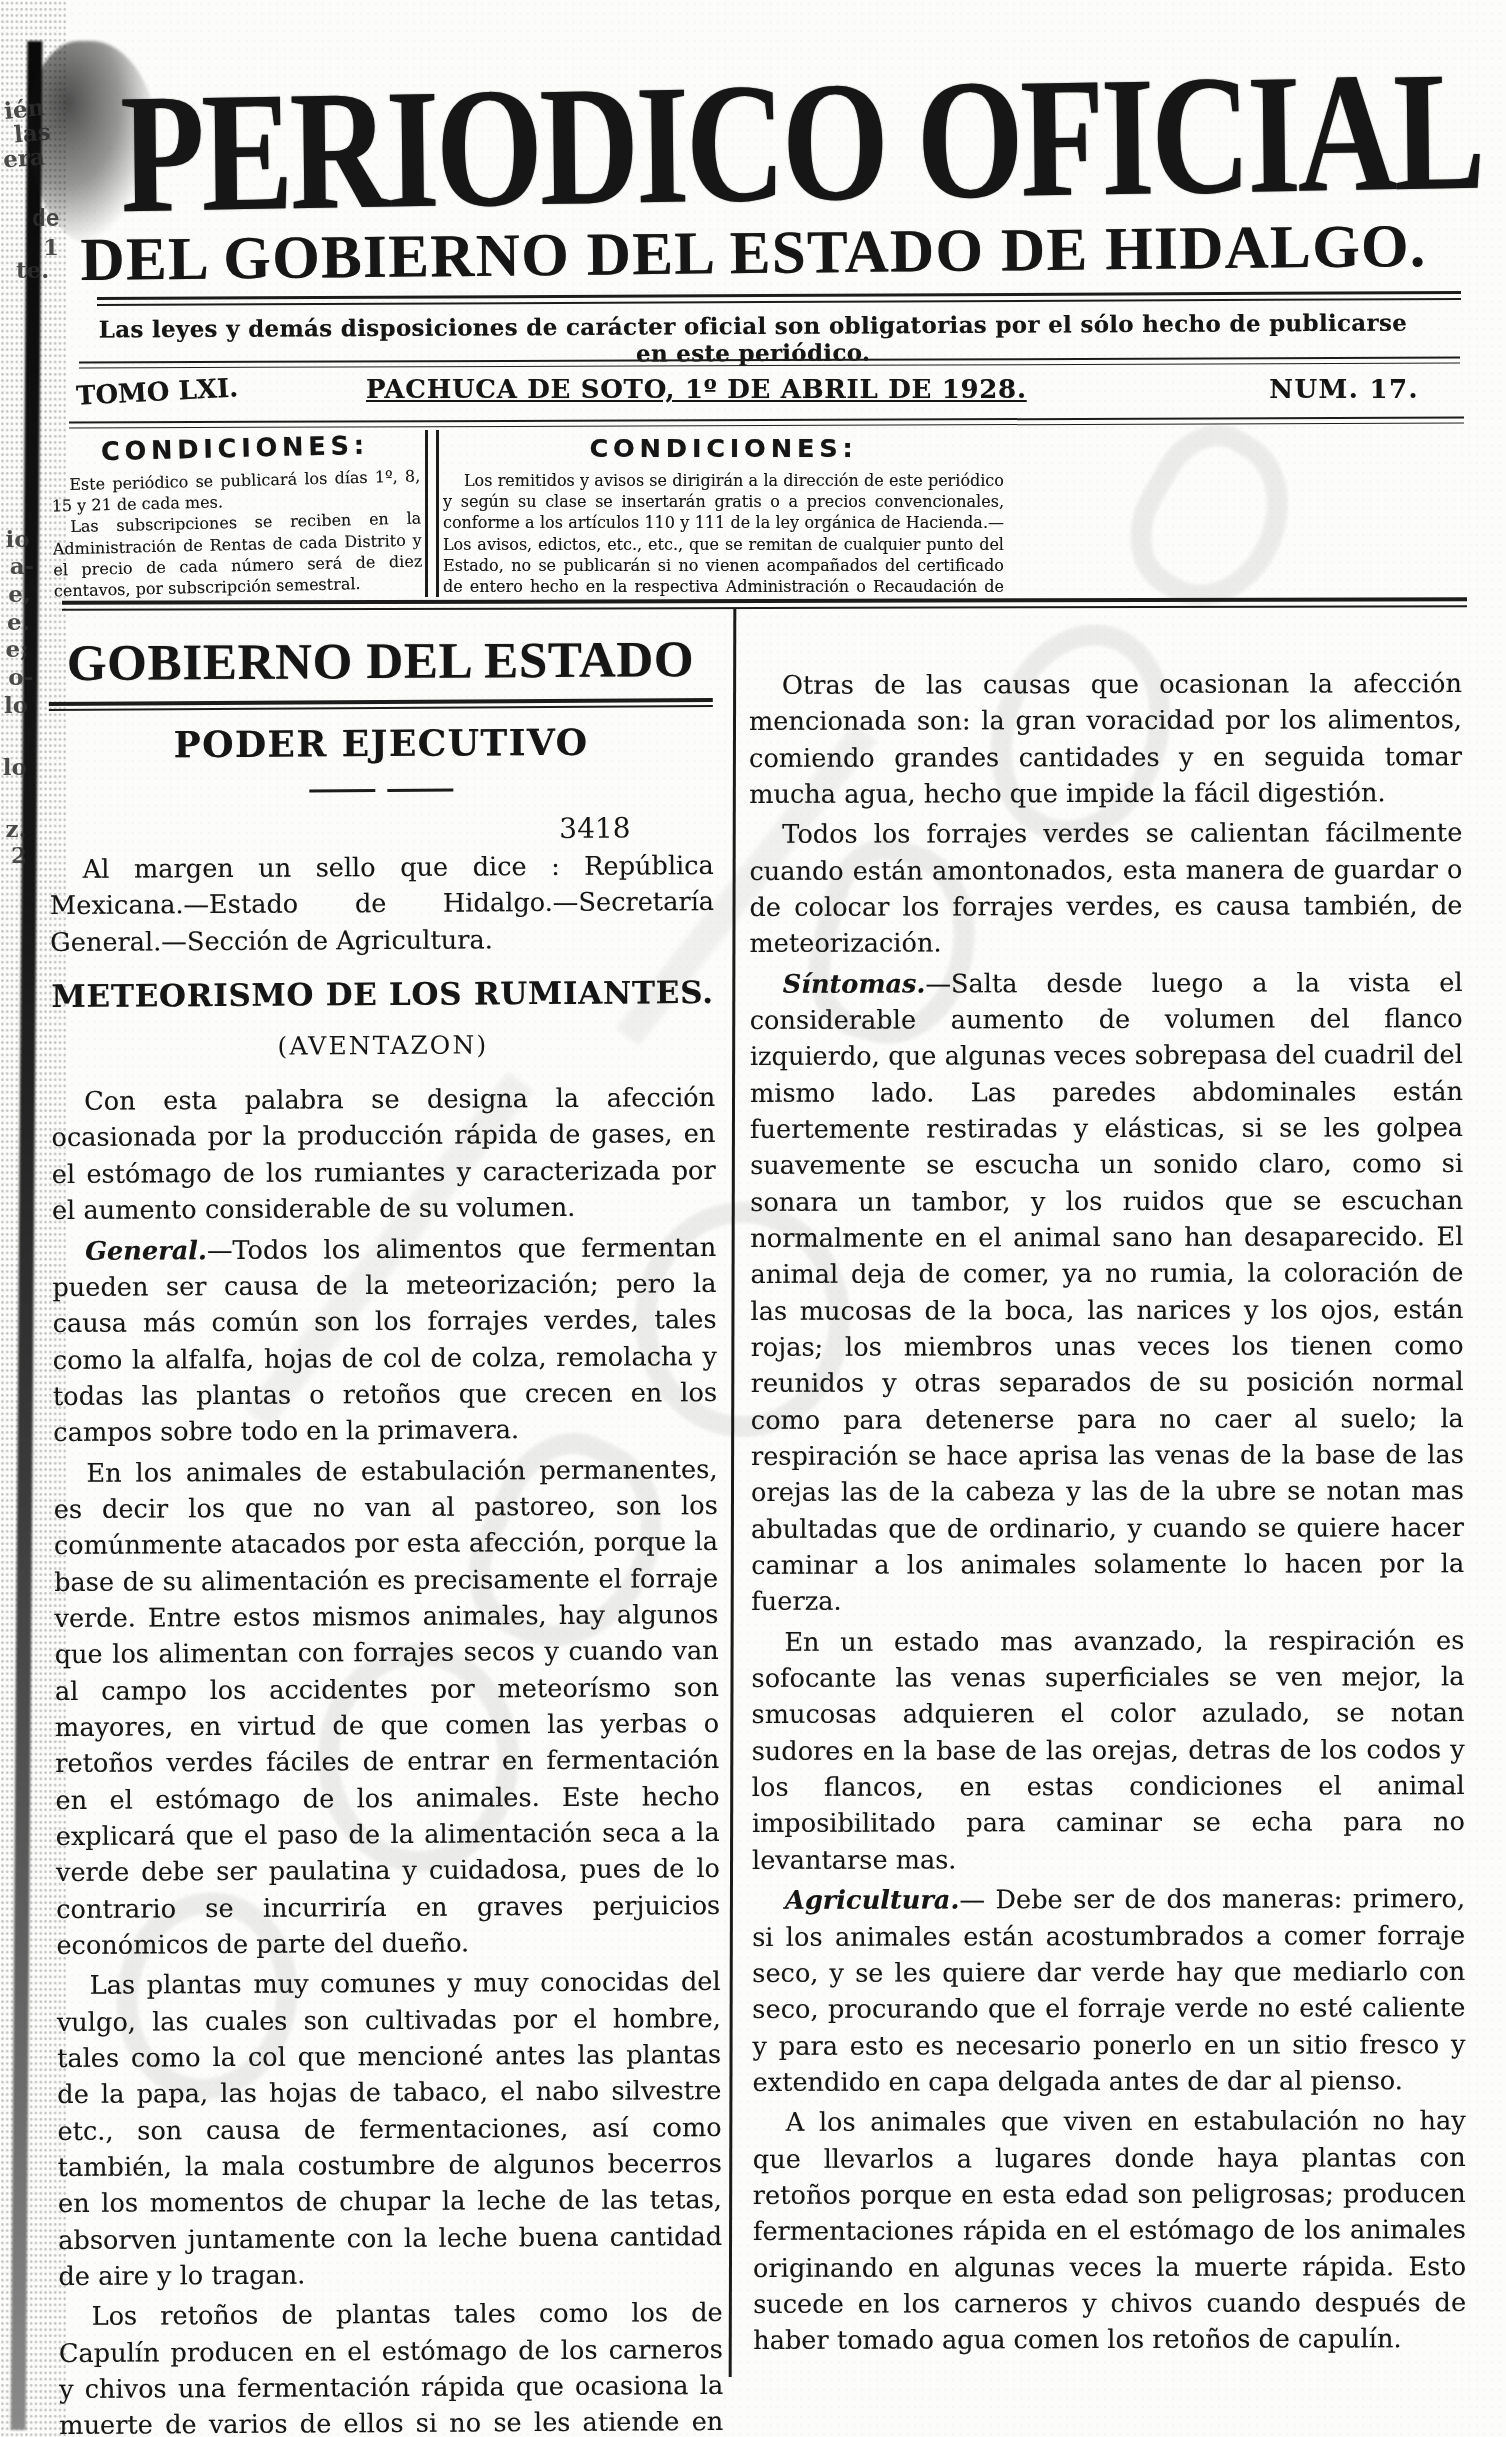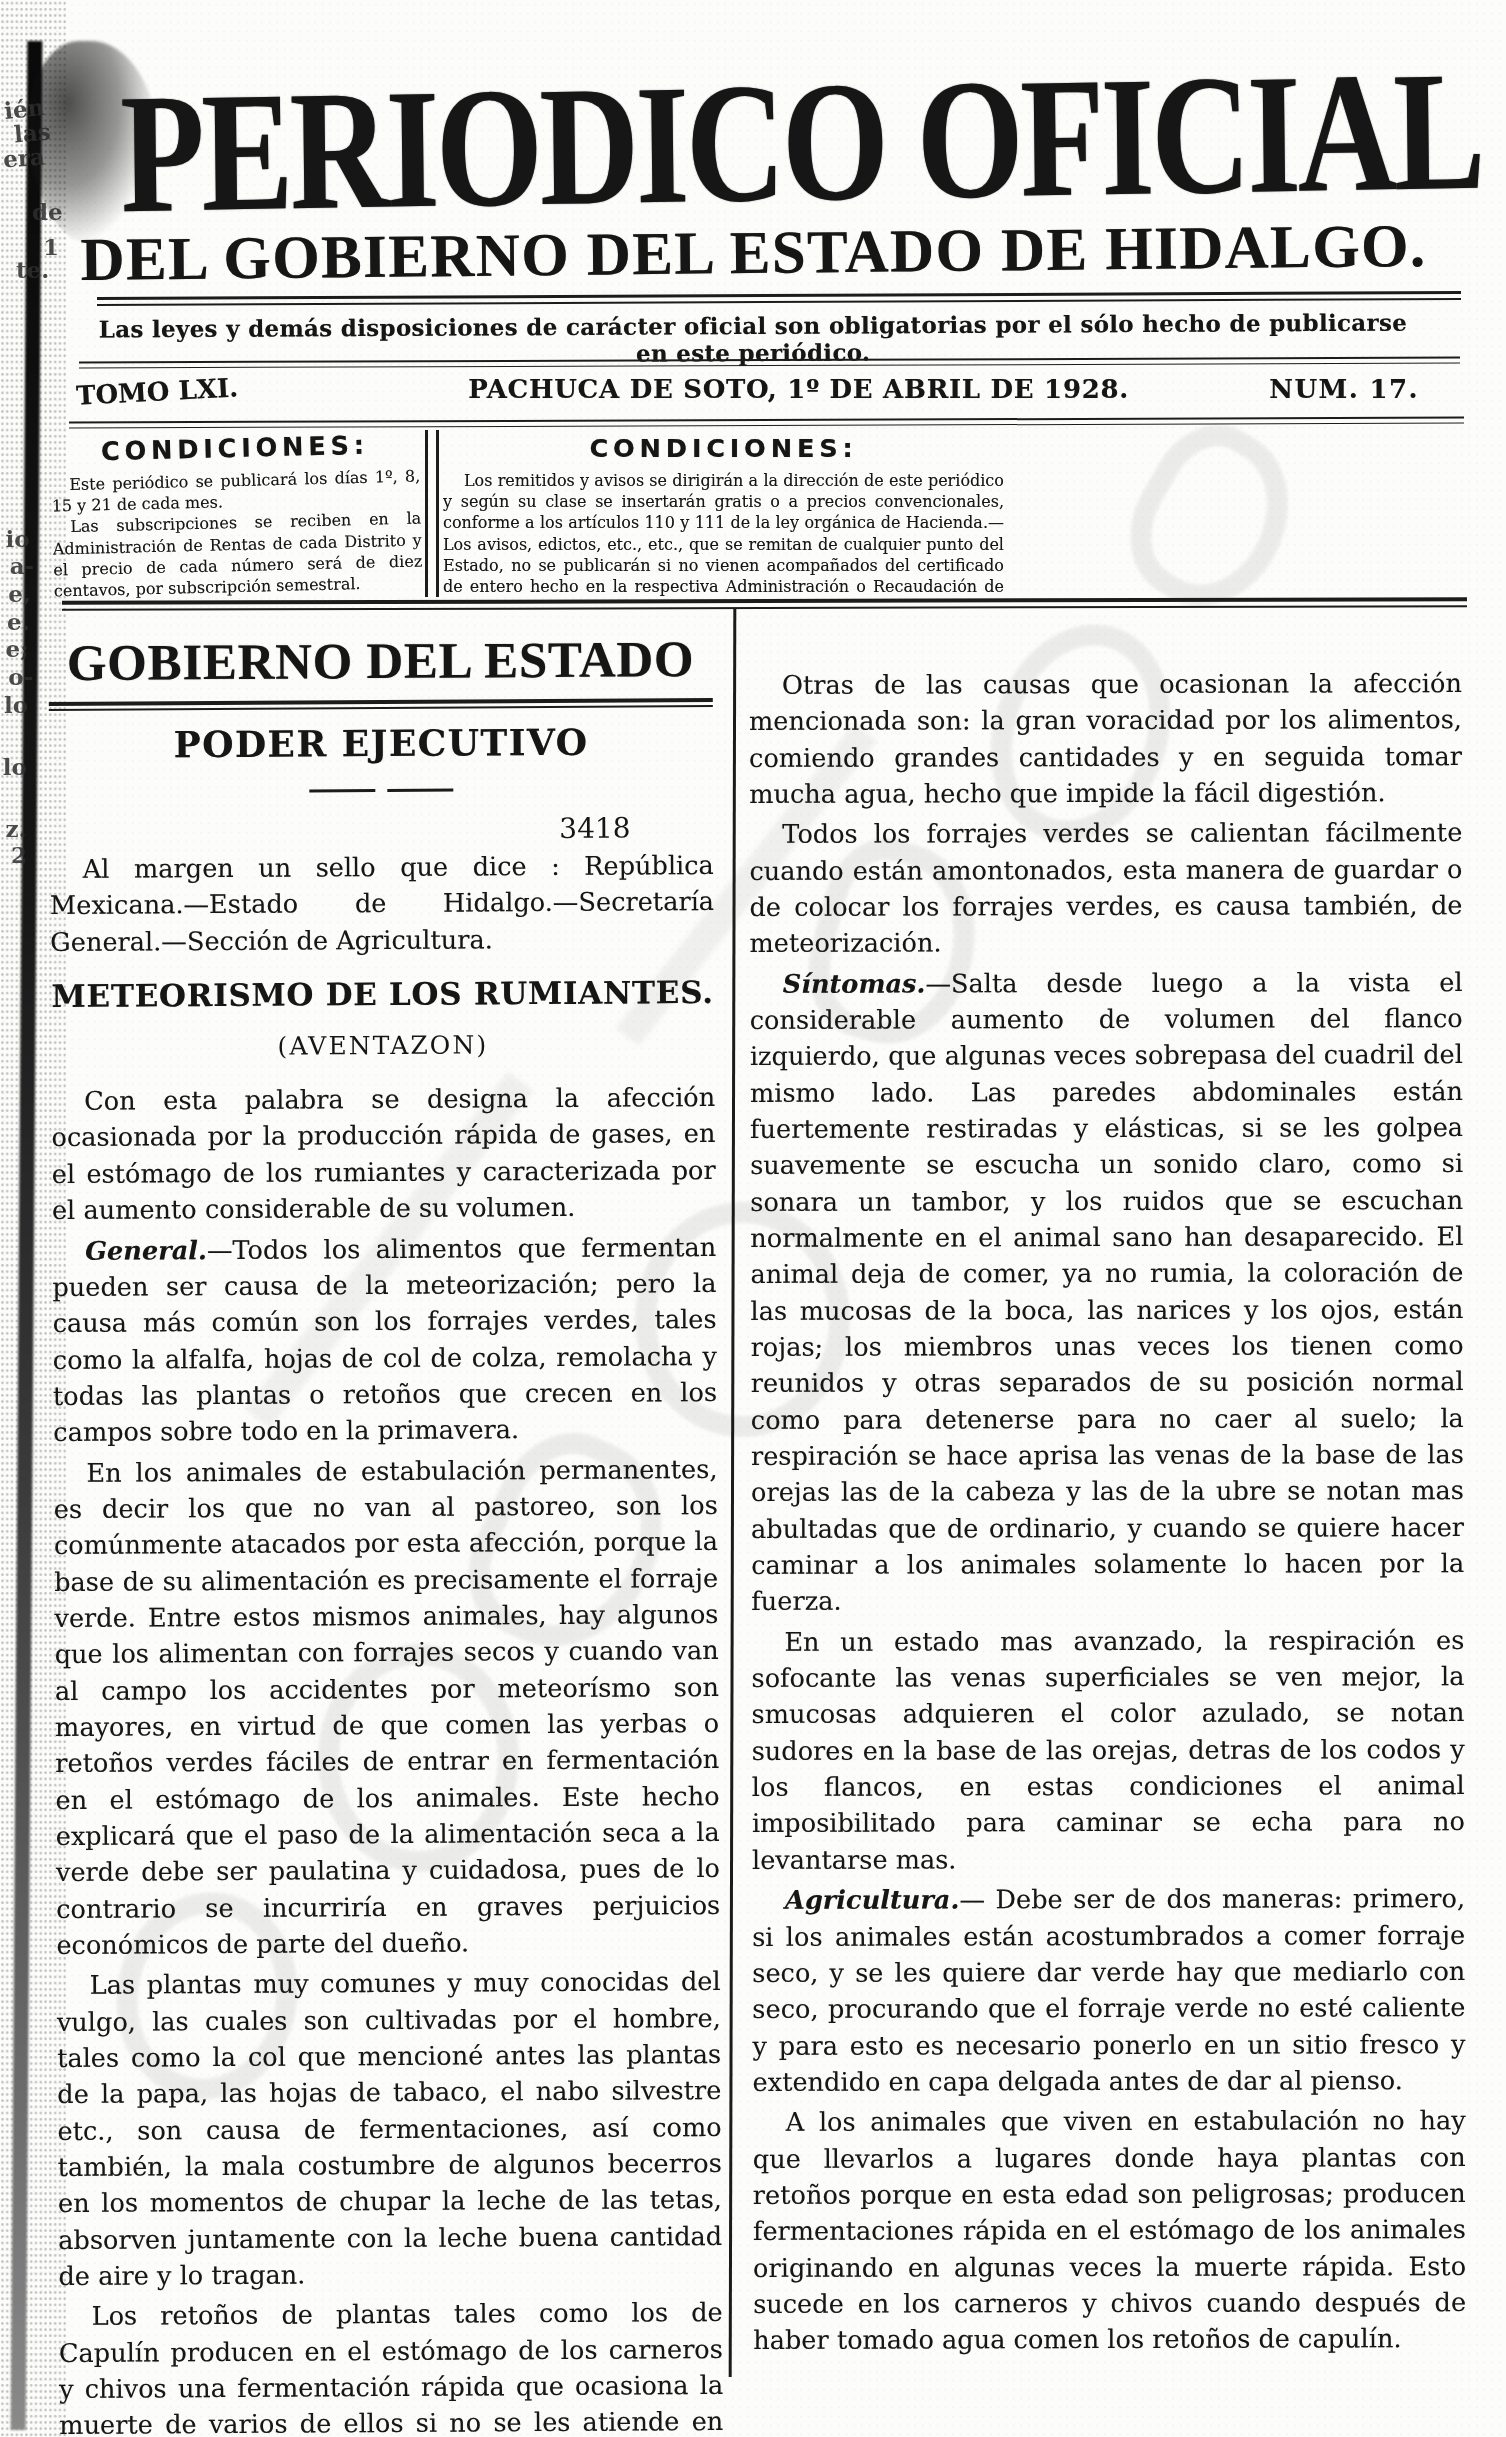--- a/index.html
+++ b/index.html
@@ -28,21 +28,21 @@
   .noise-blob{
     position:absolute;left:28px;top:41px;width:131px;height:207px;opacity:.8;
     background:radial-gradient(ellipse at 30% 30%, rgba(10,10,10,.9) 0%, rgba(20,20,20,.55) 40%, transparent 70%);
     filter:blur(1.4px);border-radius:45% 60% 50% 65%;
   }
   
   .frag{position:absolute;font:bold 23px "DejaVu Serif",serif;color:#2e2e2e;opacity:.85;}
   .mf0{left:4.1px;top:95px;transform:rotate(-6deg);}
   .mf1{left:14px;top:119px;transform:rotate(-5deg);}
   .mf2{left:2.8px;top:144px;transform:rotate(-4deg);}
-  .mf3{left:32px;top:198px;}
+  .mf3{left:32px;top:207px;font-family:Liberation Mono, monospace;}
   .mf4{left:43px;top:233px;}
   .mf5{left:16px;top:256px;}
   .mf6{left:5.5px;top:525px;}
   .mf7{left:9.7px;top:552px;}
   .mf8{left:8.3px;top:580px;}
   .mf9{left:7px;top:608px;}
   .mf10{left:5.5px;top:635px;}
   .mf11{left:8.3px;top:663px;}
   .mf12{left:4.1px;top:691px;}
   .mf13{left:2.8px;top:753px;}
@@ -82,21 +82,21 @@
   .motto{
     position:absolute;left:97px;top:312px;width:1312px;text-align:center;
     font-weight:bold;font-size:23px;letter-spacing:0.3px;transform:rotate(-.3deg);
     text-shadow:0 0 0.7px rgba(0,0,0,.45);
   }
   .dateline{
     position:absolute;left:48px;top:374px;width:1412px;display:flex;align-items:baseline;
     font-weight:bold;font-size:26px;transform:rotate(-.3deeg);text-shadow:0 0 0.7px rgba(0,0,0,.4);
   }
   .dateline .vol{width:290px;transform:rotate(-3deg);padding-left:28px;}
-  .dateline .dt{flex:1;text-align:right;letter-spacing:0.7px;}
+  .dateline .dt{flex:1;text-align:left;letter-spacing:0.7px;text-decoration:underline;}
   .dateline .num{width:290px;text-align:right;padding-right:41px;letter-spacing:1.4px;}
 
   
   .boxes{position:absolute;left:52px;top:430px;width:1412px;height:167px;display:flex;}
   .vsep{width:2.8px;background:#1c1c1c;margin:0 4.1px;}
   .box{overflow:hidden;}
   .box-l{width:369px;}
   .box-c{width:448px;text-align:center;}
   .box-r{width:561px;}
   .box-title-sans{

